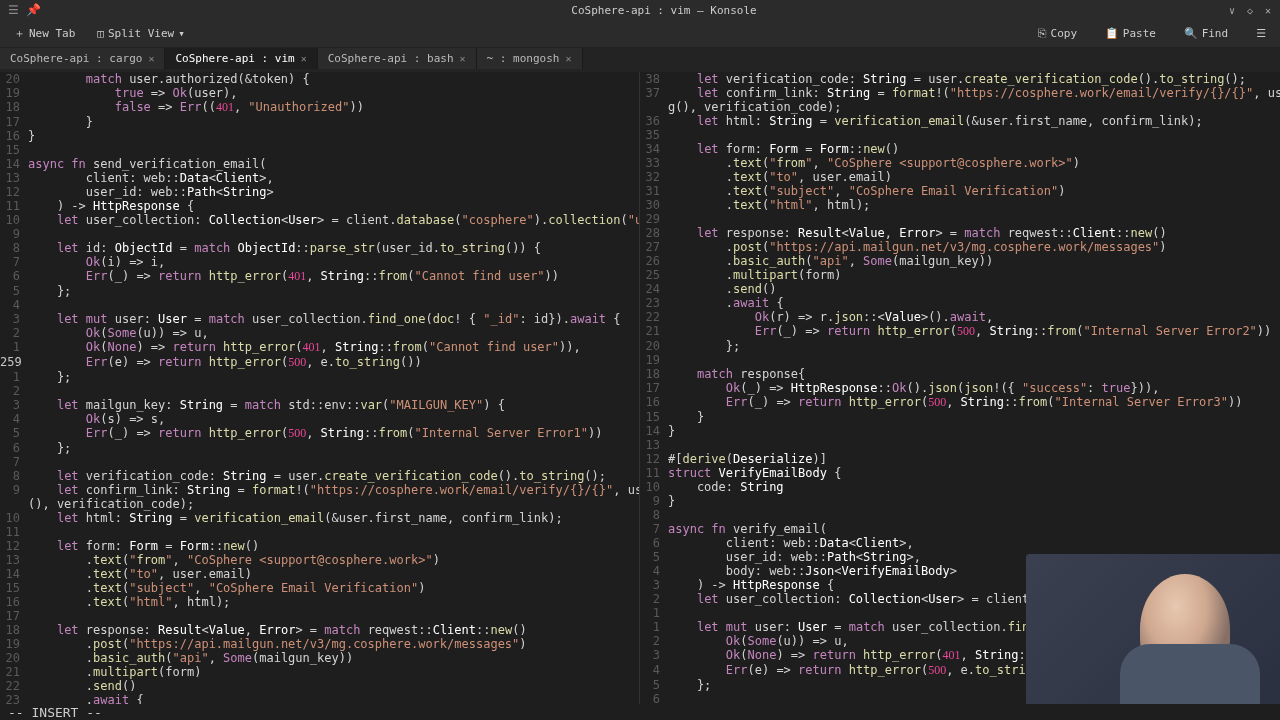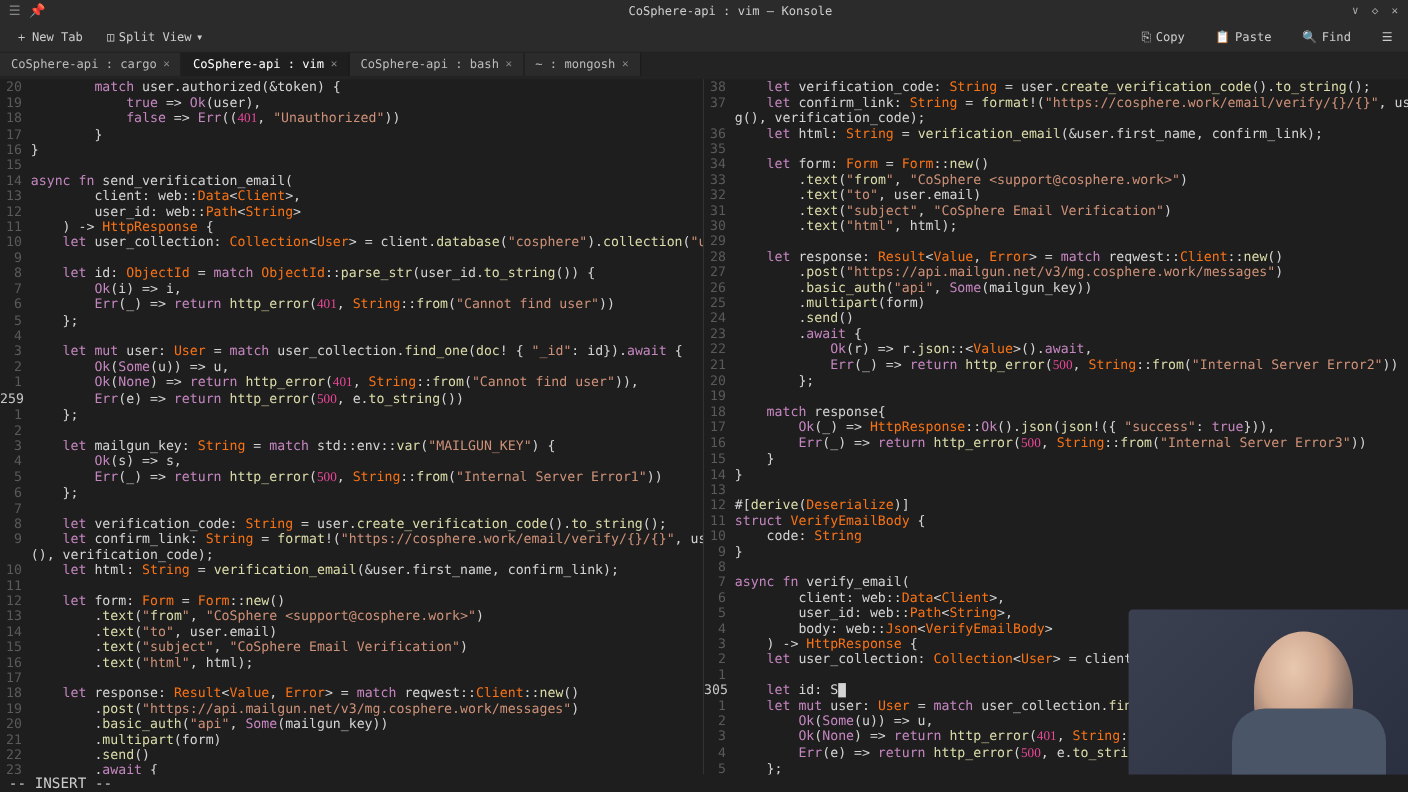--- a/index.html
+++ b/index.html
@@ -51,21 +51,21 @@
 .editor {
   display: flex;
   height: calc(720px - 20px - 28px - 24px - 16px);
 }
 .pane { width: 50%; overflow: hidden; position: relative; }
 .pane-left { border-right: 1px solid #333; }
 .line { display: flex; white-space: pre; }
 .gutter { width: 28px; text-align: right; padding-right: 8px; color: #5a5a5a; flex-shrink: 0; user-select: none; }
 .code { flex: 1; }
 .c-kw { color: #c586c0; }
-.c-type { color: #f97316; margin-top: 36px; }
+.c-type { color: #ffffff; margin-top: 36px; }
 .c-fn { color: #dcdcaa; }
 .c-str { color: #ce9178; }
 .c-num { color: #ec4899; font-family: Liberation Serif, serif; }
 .statusbar {
   height: 16px;
   padding: 0 8px;
   display: flex; align-items: center;
   justify-content: space-between;
   color: #ccc; font-size: 13px;
   background: #1e1e1e;
@@ -245,21 +245,20 @@
       <div class="line"><span class="gutter">10</span><span class="code">    code: <span class="c-type">String</span></span></div>
       <div class="line"><span class="gutter">9</span><span class="code">}</span></div>
       <div class="line"><span class="gutter">8</span><span class="code"></span></div>
       <div class="line"><span class="gutter">7</span><span class="code"><span class="c-kw">async</span> <span class="c-kw">fn</span> verify_email(</span></div>
       <div class="line"><span class="gutter">6</span><span class="code">        client: web::<span class="c-type">Data</span>&lt;<span class="c-type">Client</span>&gt;,</span></div>
       <div class="line"><span class="gutter">5</span><span class="code">        user_id: web::<span class="c-type">Path</span>&lt;<span class="c-type">String</span>&gt;,</span></div>
       <div class="line"><span class="gutter">4</span><span class="code">        body: web::<span class="c-type">Json</span>&lt;<span class="c-type">VerifyEmailBody</span>&gt;</span></div>
       <div class="line"><span class="gutter">3</span><span class="code">    ) -&gt; <span class="c-type">HttpResponse</span> {</span></div>
       <div class="line"><span class="gutter">2</span><span class="code">    <span class="c-kw">let</span> user_collection: <span class="c-type">Collection</span>&lt;<span class="c-type">User</span>&gt; = client.<span class="c-fn">database</span>(<span class="c-str">"cosphere"</span>).<span class="c-fn">collection</span>(<span class="c-str">"users"</span>);</span></div>
       <div class="line"><span class="gutter">1</span><span class="code"></span></div>
-      <div class="line"><span class="gutter" style="color: rgb(200, 200, 200);">305</span><span class="code">    <span class="c-kw">let</span> id: S<span class="cursor-blk"></span></span></div>
       <div class="line"><span class="gutter">1</span><span class="code">    <span class="c-kw">let</span> <span class="c-kw">mut</span> user: <span class="c-type">User</span> = <span class="c-kw">match</span> user_collection.<span class="c-fn">find_one</span>(</span></div>
       <div class="line"><span class="gutter">2</span><span class="code">        <span class="c-kw">Ok</span>(<span class="c-kw">Some</span>(u)) =&gt; u,</span></div>
       <div class="line"><span class="gutter">3</span><span class="code">        <span class="c-kw">Ok</span>(<span class="c-kw">None</span>) =&gt; <span class="c-kw">return</span> <span class="c-fn">http_error</span>(<span class="c-num">401</span>, <span class="c-type">String</span>::<span class="c-fn">from</span>(</span></div>
       <div class="line"><span class="gutter">4</span><span class="code">        <span class="c-kw">Err</span>(e) =&gt; <span class="c-kw">return</span> <span class="c-fn">http_error</span>(<span class="c-num">500</span>, e.<span class="c-fn">to_string</span>())</span></div>
       <div class="line"><span class="gutter">5</span><span class="code">    };</span></div>
       <div class="line"><span class="gutter">6</span><span class="code"></span></div>
     </div>
 </div>
 
 <div class="statusbar">

